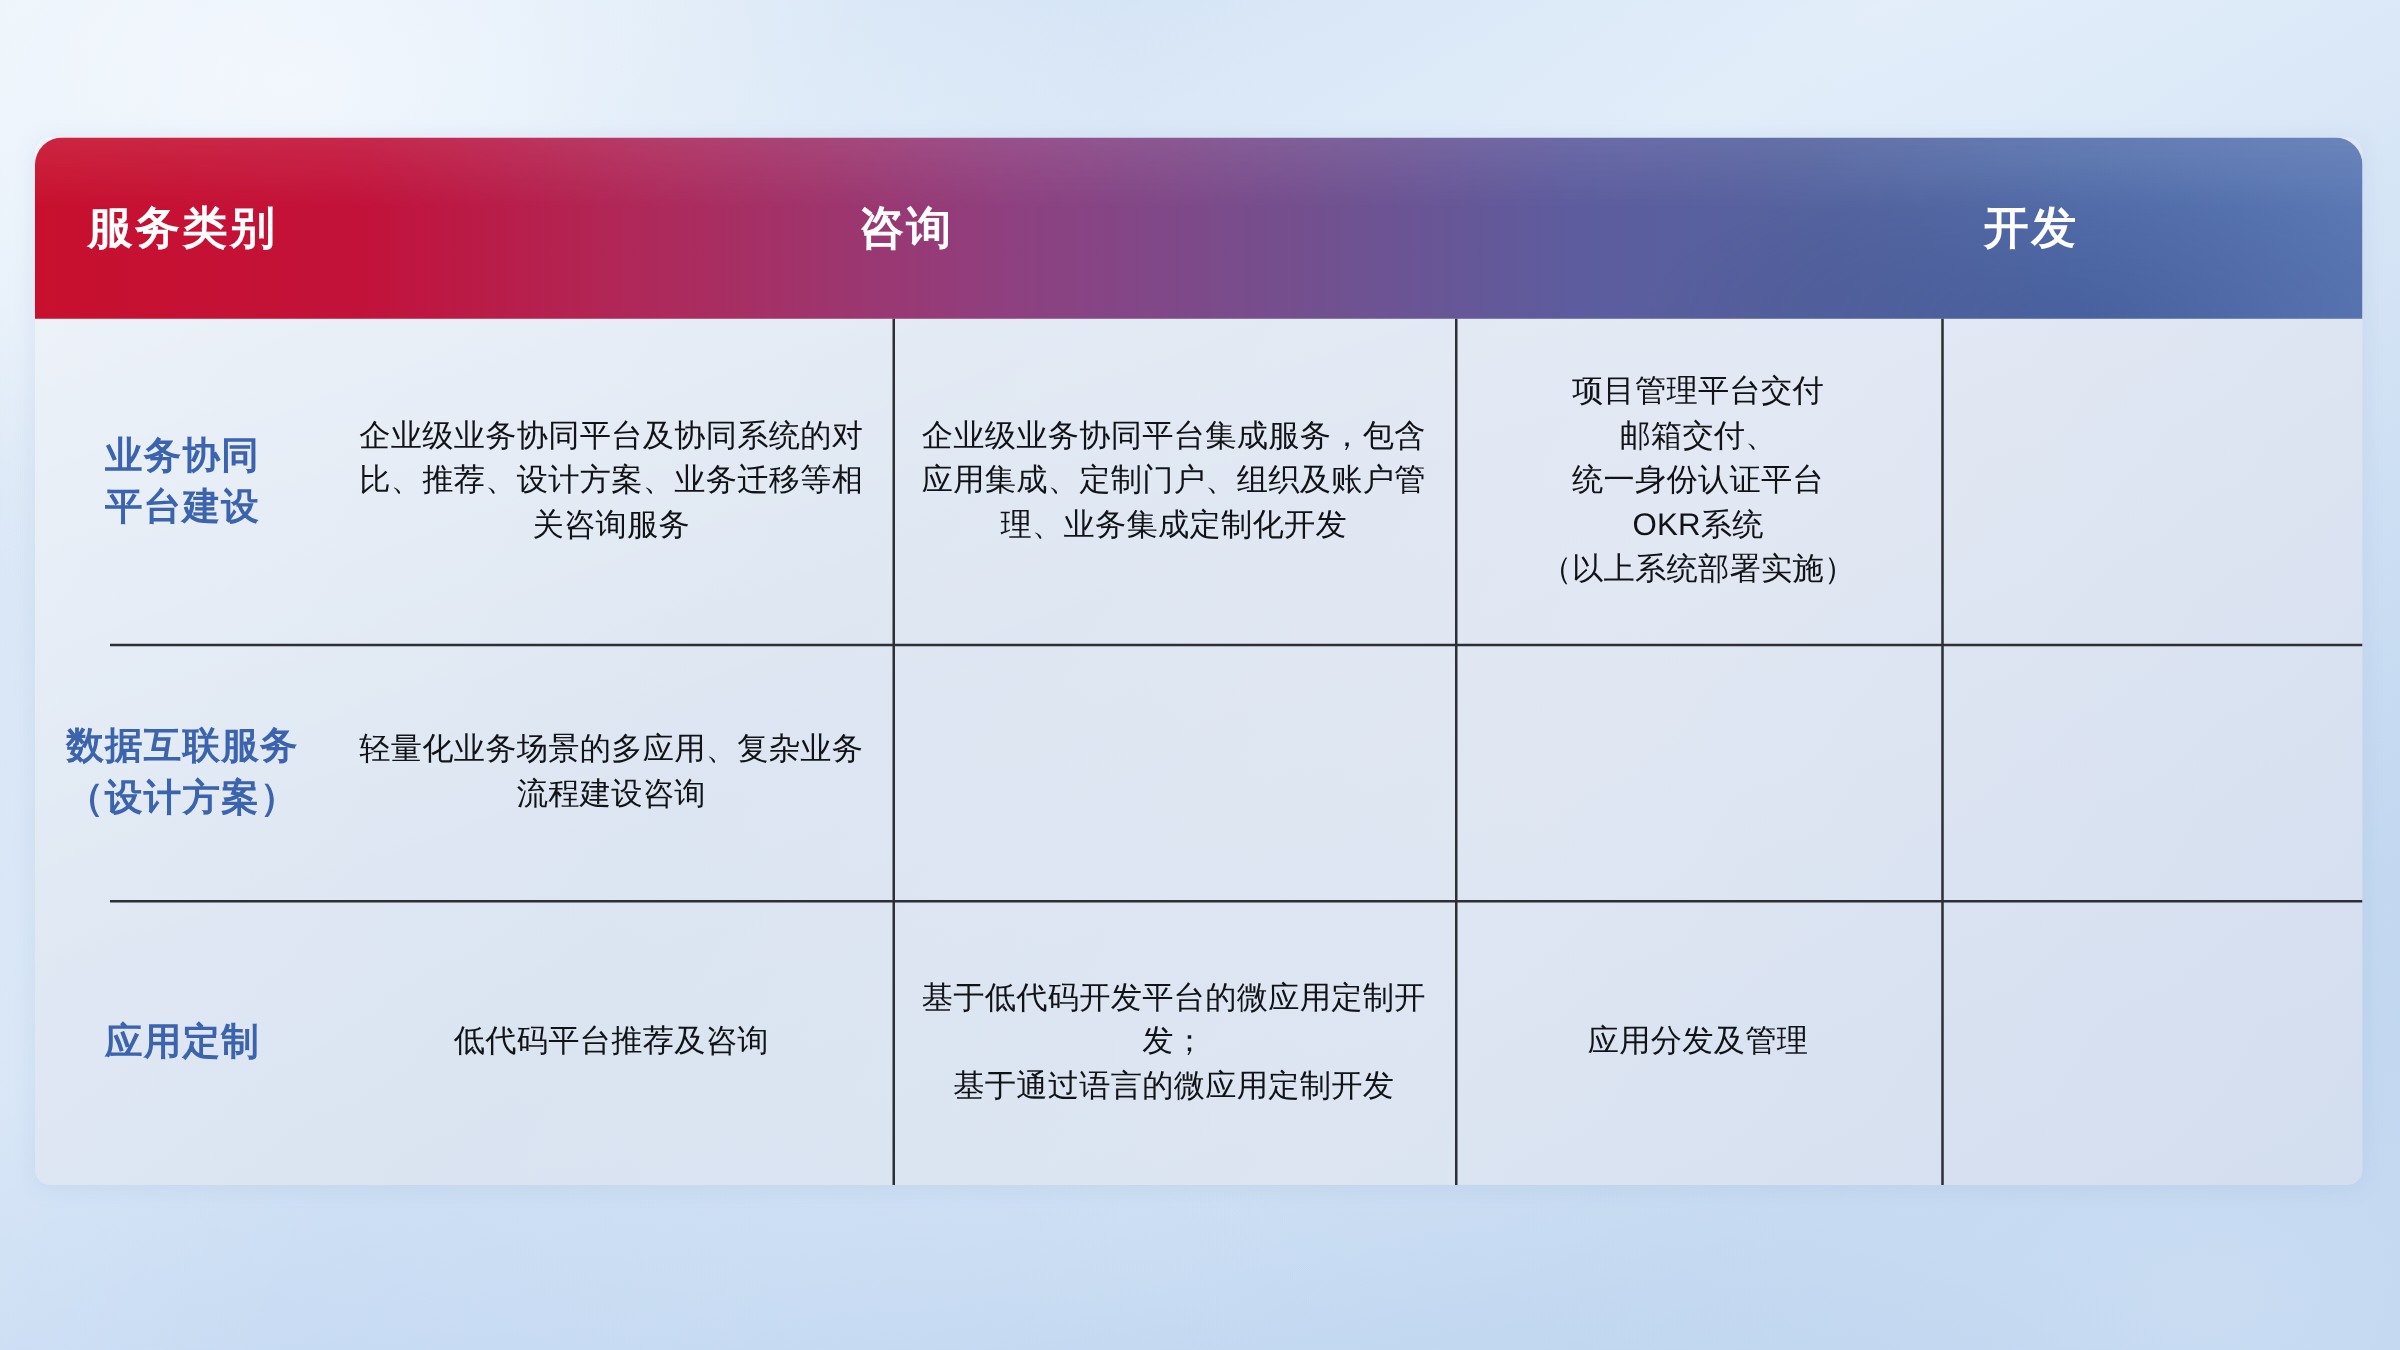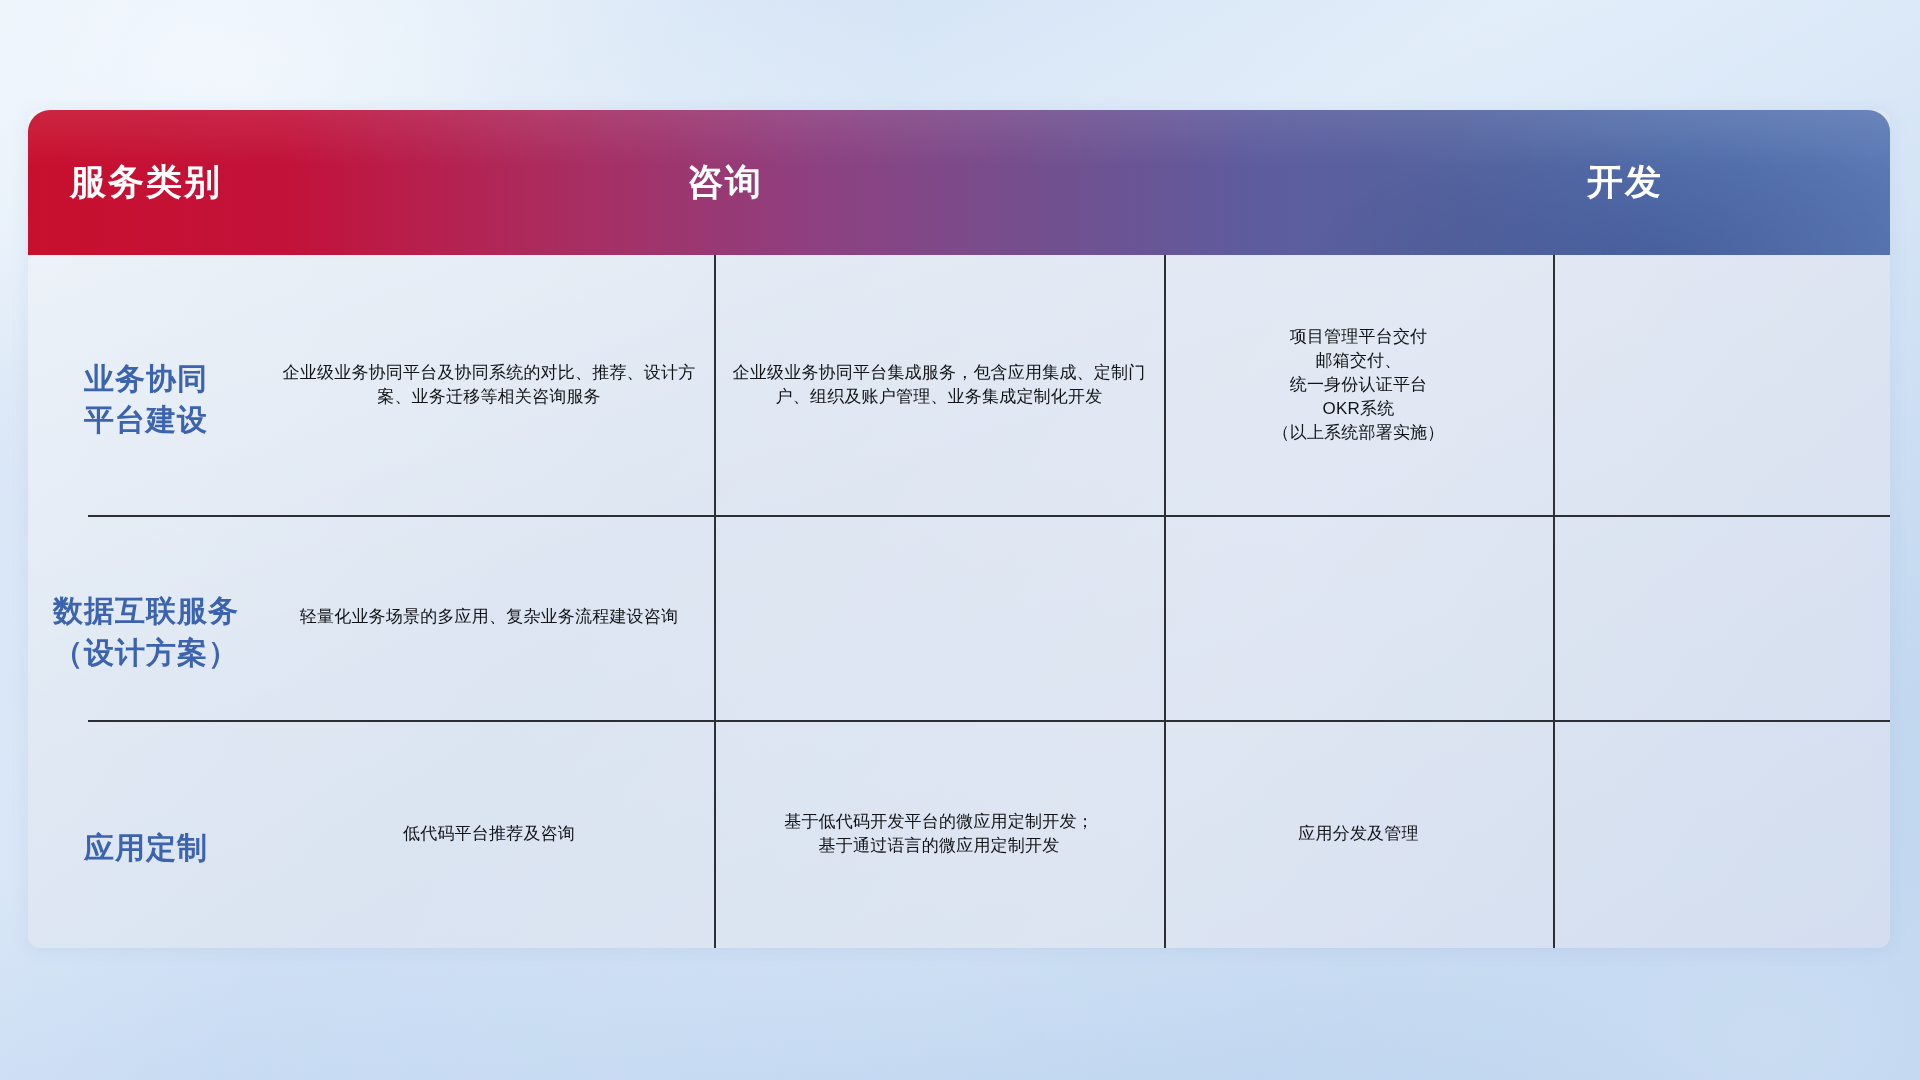--- a/index.html
+++ b/index.html
@@ -115,32 +115,31 @@
     position: absolute;
     top: 0;
     height: 100%;
     display: flex;
     align-items: center;
     justify-content: center;
     box-sizing: border-box;
     padding: 6px 14px;
     text-align: center;
     color: #111317;
-    font-size: 17px;
+    font-size: 25px;
     line-height: 1.42;
     letter-spacing: 0.2px;
     white-space: pre-line;
   }
   .cell.label {
     color: #3c63ad;
     font-weight: bold;
     font-size: 30px;
     line-height: 1.38;
     letter-spacing: 1px;
-    margin-top: 14px;
   }
 
   
   .c0 { left: 0px;    width: 236px; }
   .c1 { left: 236px;  width: 450px; }
   .c2 { left: 686px;  width: 450px; }
   .c3 { left: 1136px; width: 389px; }
   .c4 { left: 1525px; width: 337px; }
 
   

